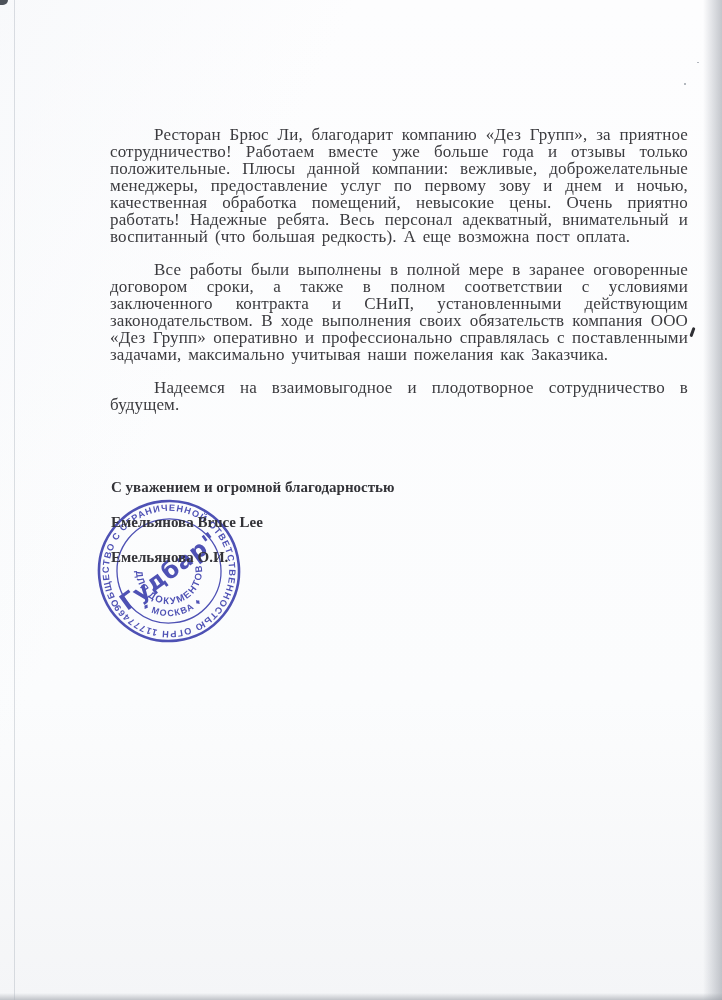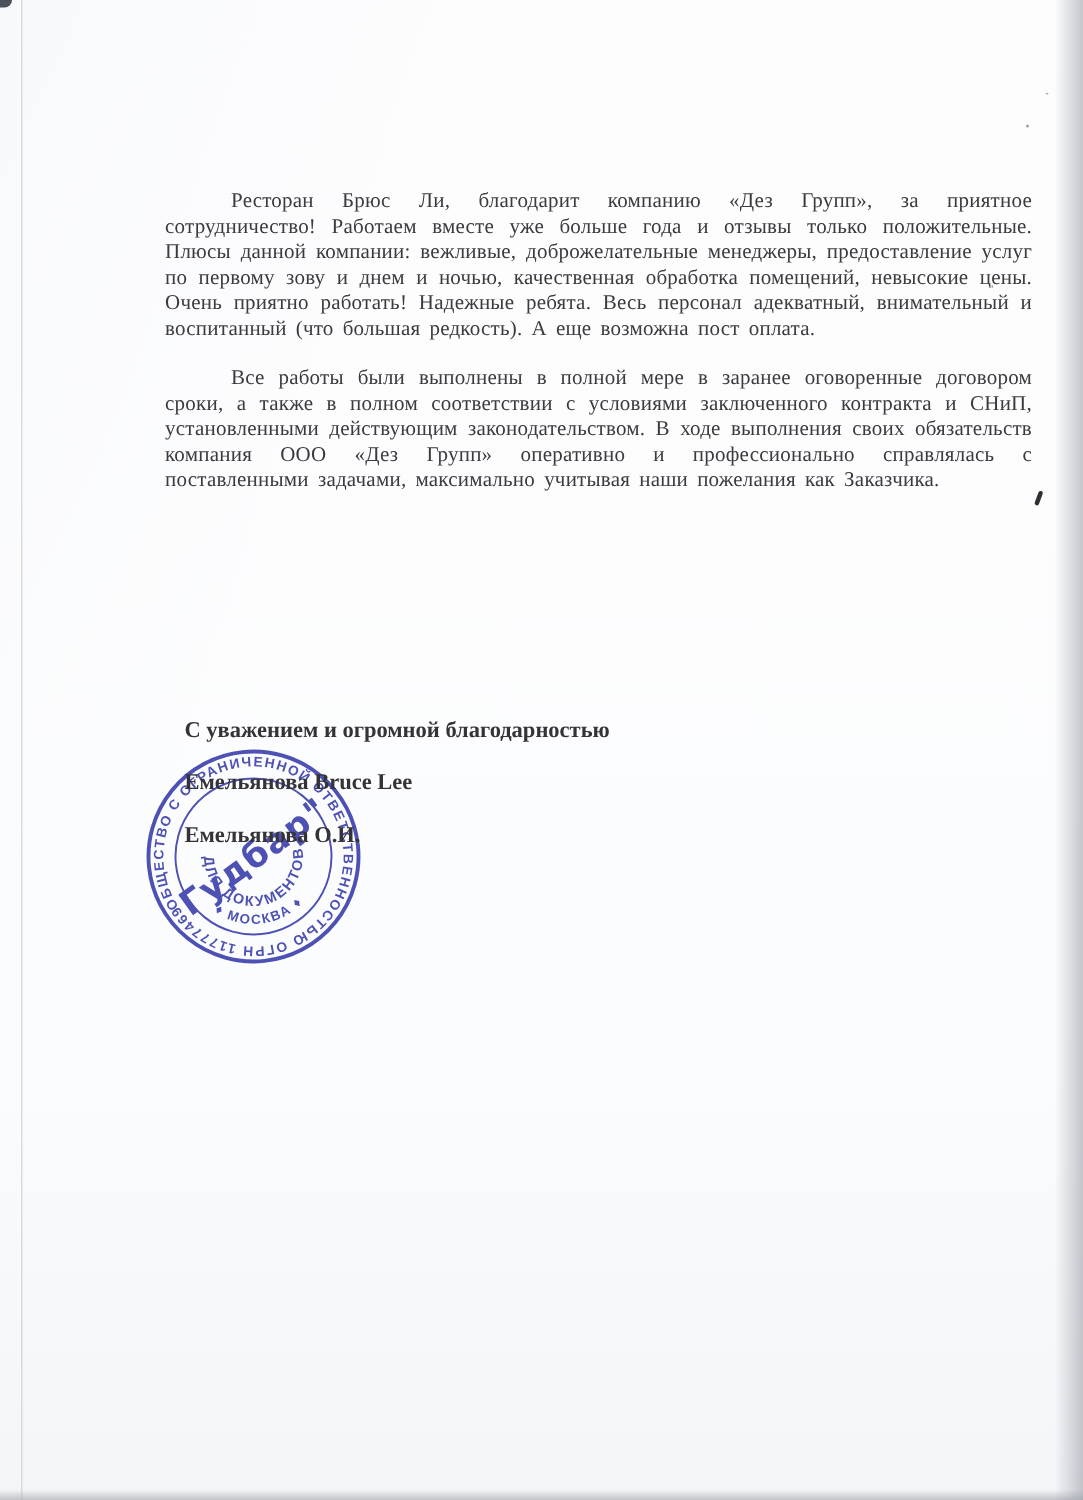--- a/index.html
+++ b/index.html
@@ -39,33 +39,33 @@
   .speck.s3 { left: 661px; top: 190px; width: 1px; height: 2px; }
   .pen-mark {
     position: absolute; left: 691px; top: 327px; width: 2.5px; height: 10px;
     background: #2f2f34; border-radius: 1.5px; transform: rotate(20deg);
   }
 
   
   .body-text {
     position: absolute; left: 110px; top: 126px; width: 578px;
     color: #3b3b3f;
-    font-size: 14px; line-height: 17px;
+    font-size: 17px; line-height: 17px;
     text-align: justify;
     letter-spacing: .15px; word-spacing: 2.4px;
   }
   .body-text p { margin: 0 0 16px 0; text-indent: 44px; }
 
   
   .signature {
     position: absolute; left: 111px; top: 479px; width: 420px;
     color: #333338; font-weight: bold; font-size: 15px; line-height: 17px;
     z-index: 2;
   }
-  .signature p { margin: 0 0 18px 12px; }
+  .signature p { margin: 0 0 18px 0; }
 
   
   .stamp {
     position: absolute; left: 94px; top: 496px; width: 150px; height: 150px;
     transform: rotate(-6deg);
     mix-blend-mode: multiply;
     opacity: .9;
     z-index: 1;
   }
   .stamp text {
@@ -80,20 +80,21 @@
   .stamp circle { fill: none; stroke: #3c3fae; }
 </style>
 </head>
 <body>
 
 <div class="scan-page">
 
   <div class="body-text">
     <p>Ресторан Брюс Ли, благодарит компанию «Дез Групп», за приятное сотрудничество! Работаем вместе уже больше года и отзывы только положительные. Плюсы данной компании: вежливые, доброжелательные менеджеры, предоставление услуг по первому зову и днем и ночью, качественная обработка помещений, невысокие цены. Очень приятно работать! Надежные ребята. Весь персонал адекватный, внимательный и воспитанный (что большая редкость). А еще возможна пост оплата.</p>
     <p>Все работы были выполнены в полной мере в заранее оговоренные  договором сроки, а также в полном соответствии с условиями заключенного контракта и СНиП, установленными действующим законодательством. В ходе выполнения своих обязательств компания ООО «Дез Групп» оперативно и профессионально  справлялась с поставленными задачами, максимально учитывая наши пожелания как Заказчика.</p>
+    <p>Надеемся на взаимовыгодное и плодотворное сотрудничество в будущем.</p>
   </div>
 
   <div class="signature">
     <p>С уважением и огромной благодарностью</p>
     <p>Емельянова Bruce Lee</p>
     <p>Емельянова О.И.</p>
   </div>
 
   <svg class="stamp" viewBox="0 0 150 150" xmlns="http://www.w3.org/2000/svg">
     <defs>

